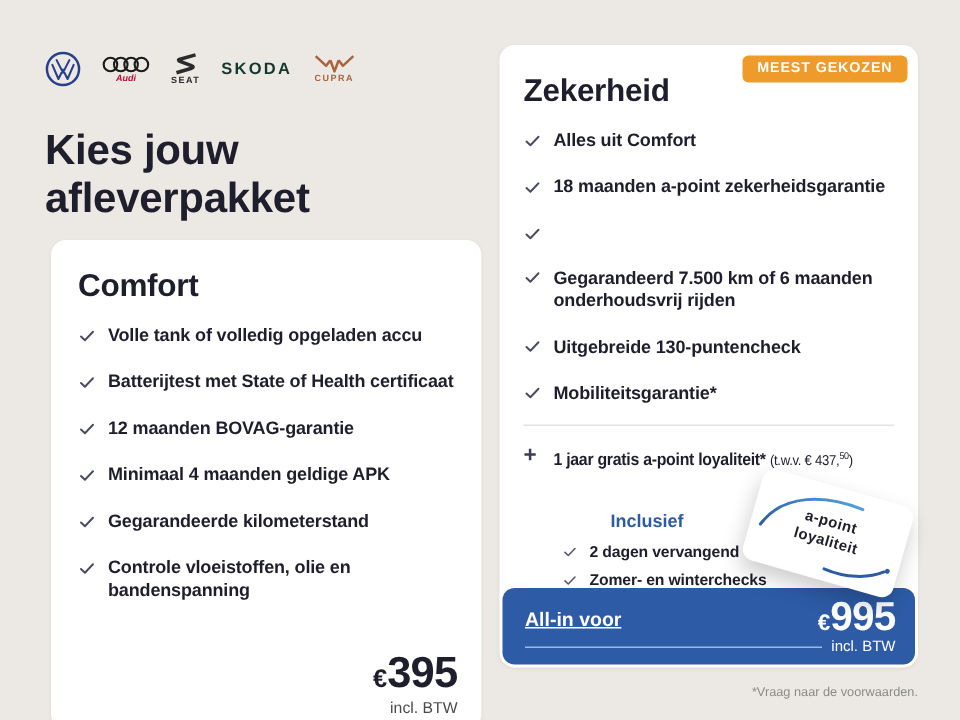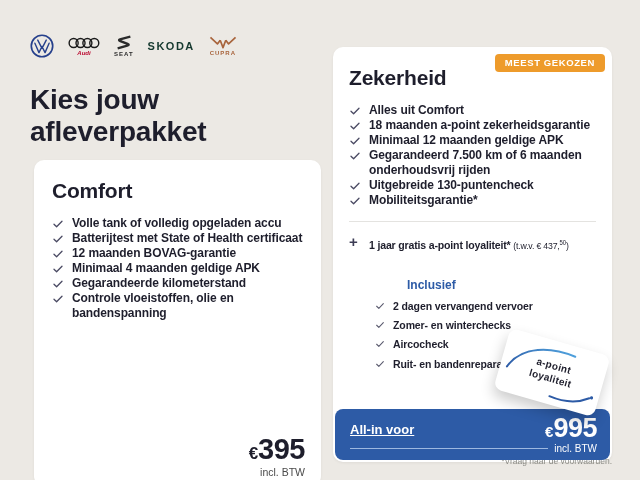--- a/index.html
+++ b/index.html
@@ -26,26 +26,26 @@
     position:absolute;left:30px;top:84px;width:300px;
     font-size:28px;line-height:1.15;font-weight:600;color:#1E1E2C;letter-spacing:-0.2px;
   }
 
   
   .card{
     position:absolute;background:#FFFFFF;border-radius:10px;
     box-shadow:0 1px 3px rgba(0,0,0,0.06);
   }
   .card-comfort{left:34px;top:160px;width:287px;height:326px;padding:0;}
-  .card-zekerheid{left:333px;top:47px;width:279px;height:415px;}
+  .card-zekerheid{left:333px;top:30px;width:279px;height:415px;}
 
   .card-inner{padding:18px 18px 0 18px;}
   .card-title{font-size:21px;font-weight:bold;letter-spacing:-0.2px;line-height:1.2;margin:0;}
 
-  .check-list{margin-top:13px;display:flex;flex-direction:column;gap:0;}
+  .check-list{margin-top:13px;display:flex;flex-direction:column;gap:16px;}
   .check-row{display:flex;align-items:flex-start;gap:8px;}
   .check-icon{flex:0 0 12px;width:12px;height:12px;margin-top:1.5px;color:#4A4A63;}
   .check-row .txt{font-size:12px;line-height:1.25;letter-spacing:-0.1px;font-weight:bold;}
   .check-row.bold .txt{font-weight:bold;}
 
   .sub-list{margin:8px 0 0 26px;display:flex;flex-direction:column;gap:6px;width:165px;}
   .sub-list .check-icon{flex:0 0 10px;width:10px;height:10px;margin-top:1px;color:#5A5A6E;}
   .sub-list .txt{font-size:10.5px;line-height:1.25;letter-spacing:-0.1px;}
 
   
@@ -203,21 +203,20 @@
         <div class="check-row">
           <svg class="check-icon" viewBox="0 0 12 12">
               <path d="M2 6.3 L4.6 8.8 L10 3.2" fill="none" stroke="currentColor" stroke-width="1.3" stroke-linecap="round" stroke-linejoin="round"></path>
             </svg>
           <span class="txt">18 maanden a-point zekerheidsgarantie</span>
         </div>
         <div class="check-row">
           <svg class="check-icon" viewBox="0 0 12 12">
               <path d="M2 6.3 L4.6 8.8 L10 3.2" fill="none" stroke="currentColor" stroke-width="1.3" stroke-linecap="round" stroke-linejoin="round"></path>
             </svg>
-          <span class="txt">Minimaal 12 maanden geldige APK</span>
         </div>
         <div class="check-row">
           <svg class="check-icon" viewBox="0 0 12 12">
               <path d="M2 6.3 L4.6 8.8 L10 3.2" fill="none" stroke="currentColor" stroke-width="1.3" stroke-linecap="round" stroke-linejoin="round"></path>
             </svg>
           <span class="txt">Gegarandeerd 7.500 km of 6 maanden onderhoudsvrij rijden</span>
         </div>
         <div class="check-row">
           <svg class="check-icon" viewBox="0 0 12 12">
               <path d="M2 6.3 L4.6 8.8 L10 3.2" fill="none" stroke="currentColor" stroke-width="1.3" stroke-linecap="round" stroke-linejoin="round"></path>

